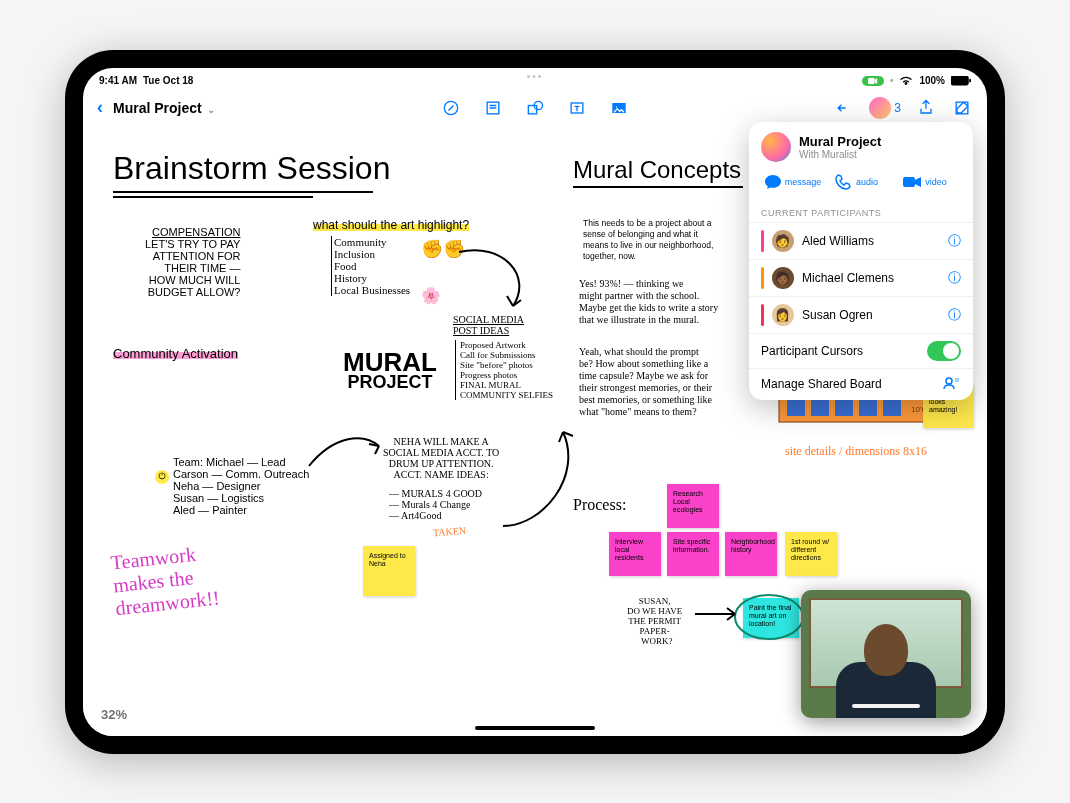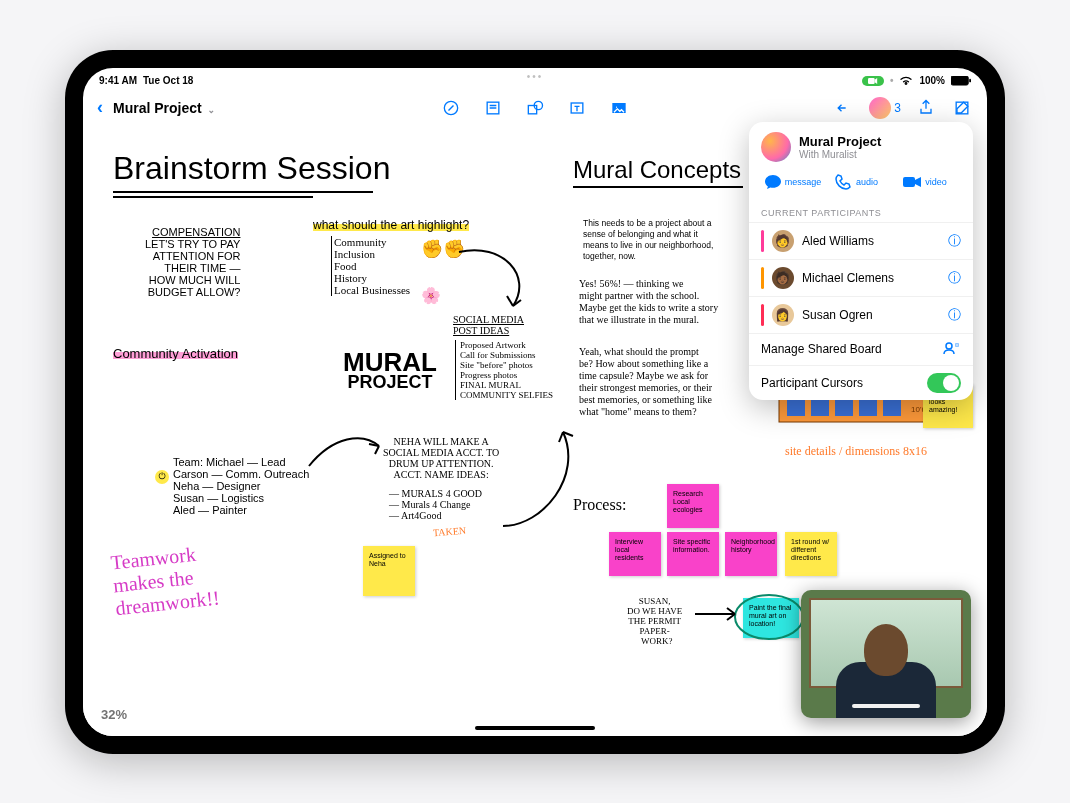--- a/index.html
+++ b/index.html
@@ -218,21 +218,21 @@
 Neha</div>
 
     <div class="hand" style="left:30px;top:420px;font-size:20px;color:#d63bc6;transform:rotate(-6deg);white-space:pre;">Teamwork
 makes the
 dreamwork!!</div>
 
     <div class="typed" style="left:500px;top:92px;width:170px;white-space:pre-wrap;">This needs to be a project about a
 sense of belonging and what it
 means to live in our neighborhood,
 together, now.</div>
-    <div class="scribble" style="left:496px;top:152px;width:180px;white-space:pre-wrap;">Yes! 56%! — thinking we
+    <div class="scribble" style="left:496px;top:152px;width:180px;white-space:pre-wrap;">Yes! 93%! — thinking we
 might partner with the school.
 Maybe get the kids to write a story
 that we illustrate in the mural.</div>
     <div class="scribble" style="left:496px;top:220px;width:186px;white-space:pre-wrap;">Yeah, what should the prompt
 be? How about something like a
 time capsule? Maybe we ask for
 their strongest memories, or their
 best memories, or something like
 what "home" means to them?</div>
 
@@ -344,32 +344,32 @@
           <span>Michael Clemens</span>
           <span class="info-i">ⓘ</span>
         </div>
     <div class="part-row">
           <div class="bar" style="background:#ff2d55;"></div>
           <div class="part-av" style="background:#e8c89a;">👩</div>
           <span>Susan Ogren</span>
           <span class="info-i">ⓘ</span>
         </div>
     <div class="part-row">
+          <span>Participant Cursors</span>
+          <div class="switch"></div>
+        </div>
+    <div class="part-row">
           <span>Manage Shared Board</span>
           <span class="manage-ic"><svg width="18" height="14" viewBox="0 0 18 14">
               <circle cx="6" cy="5" r="3" fill="none" stroke="#007aff" stroke-width="1.5"></circle>
               <path d="M1 13c0-2.5 2.2-4 5-4s5 1.5 5 4" fill="none" stroke="#007aff" stroke-width="1.5"></path>
               <circle cx="14" cy="4" r="2" fill="#007aff"></circle>
               <path d="M14 2v4m-2-2h4" stroke="#fff" stroke-width="1"></path>
             </svg></span>
         </div>
-    <div class="part-row">
-          <span>Participant Cursors</span>
-          <div class="switch"></div>
-        </div>
   </div>
 
   <div class="pip">
     <div class="pip-win"></div>
     <div class="pip-person">
       <div class="pip-body"></div>
       <div class="pip-head"></div>
       <div class="pip-pencil"></div>
     </div>
   </div>

